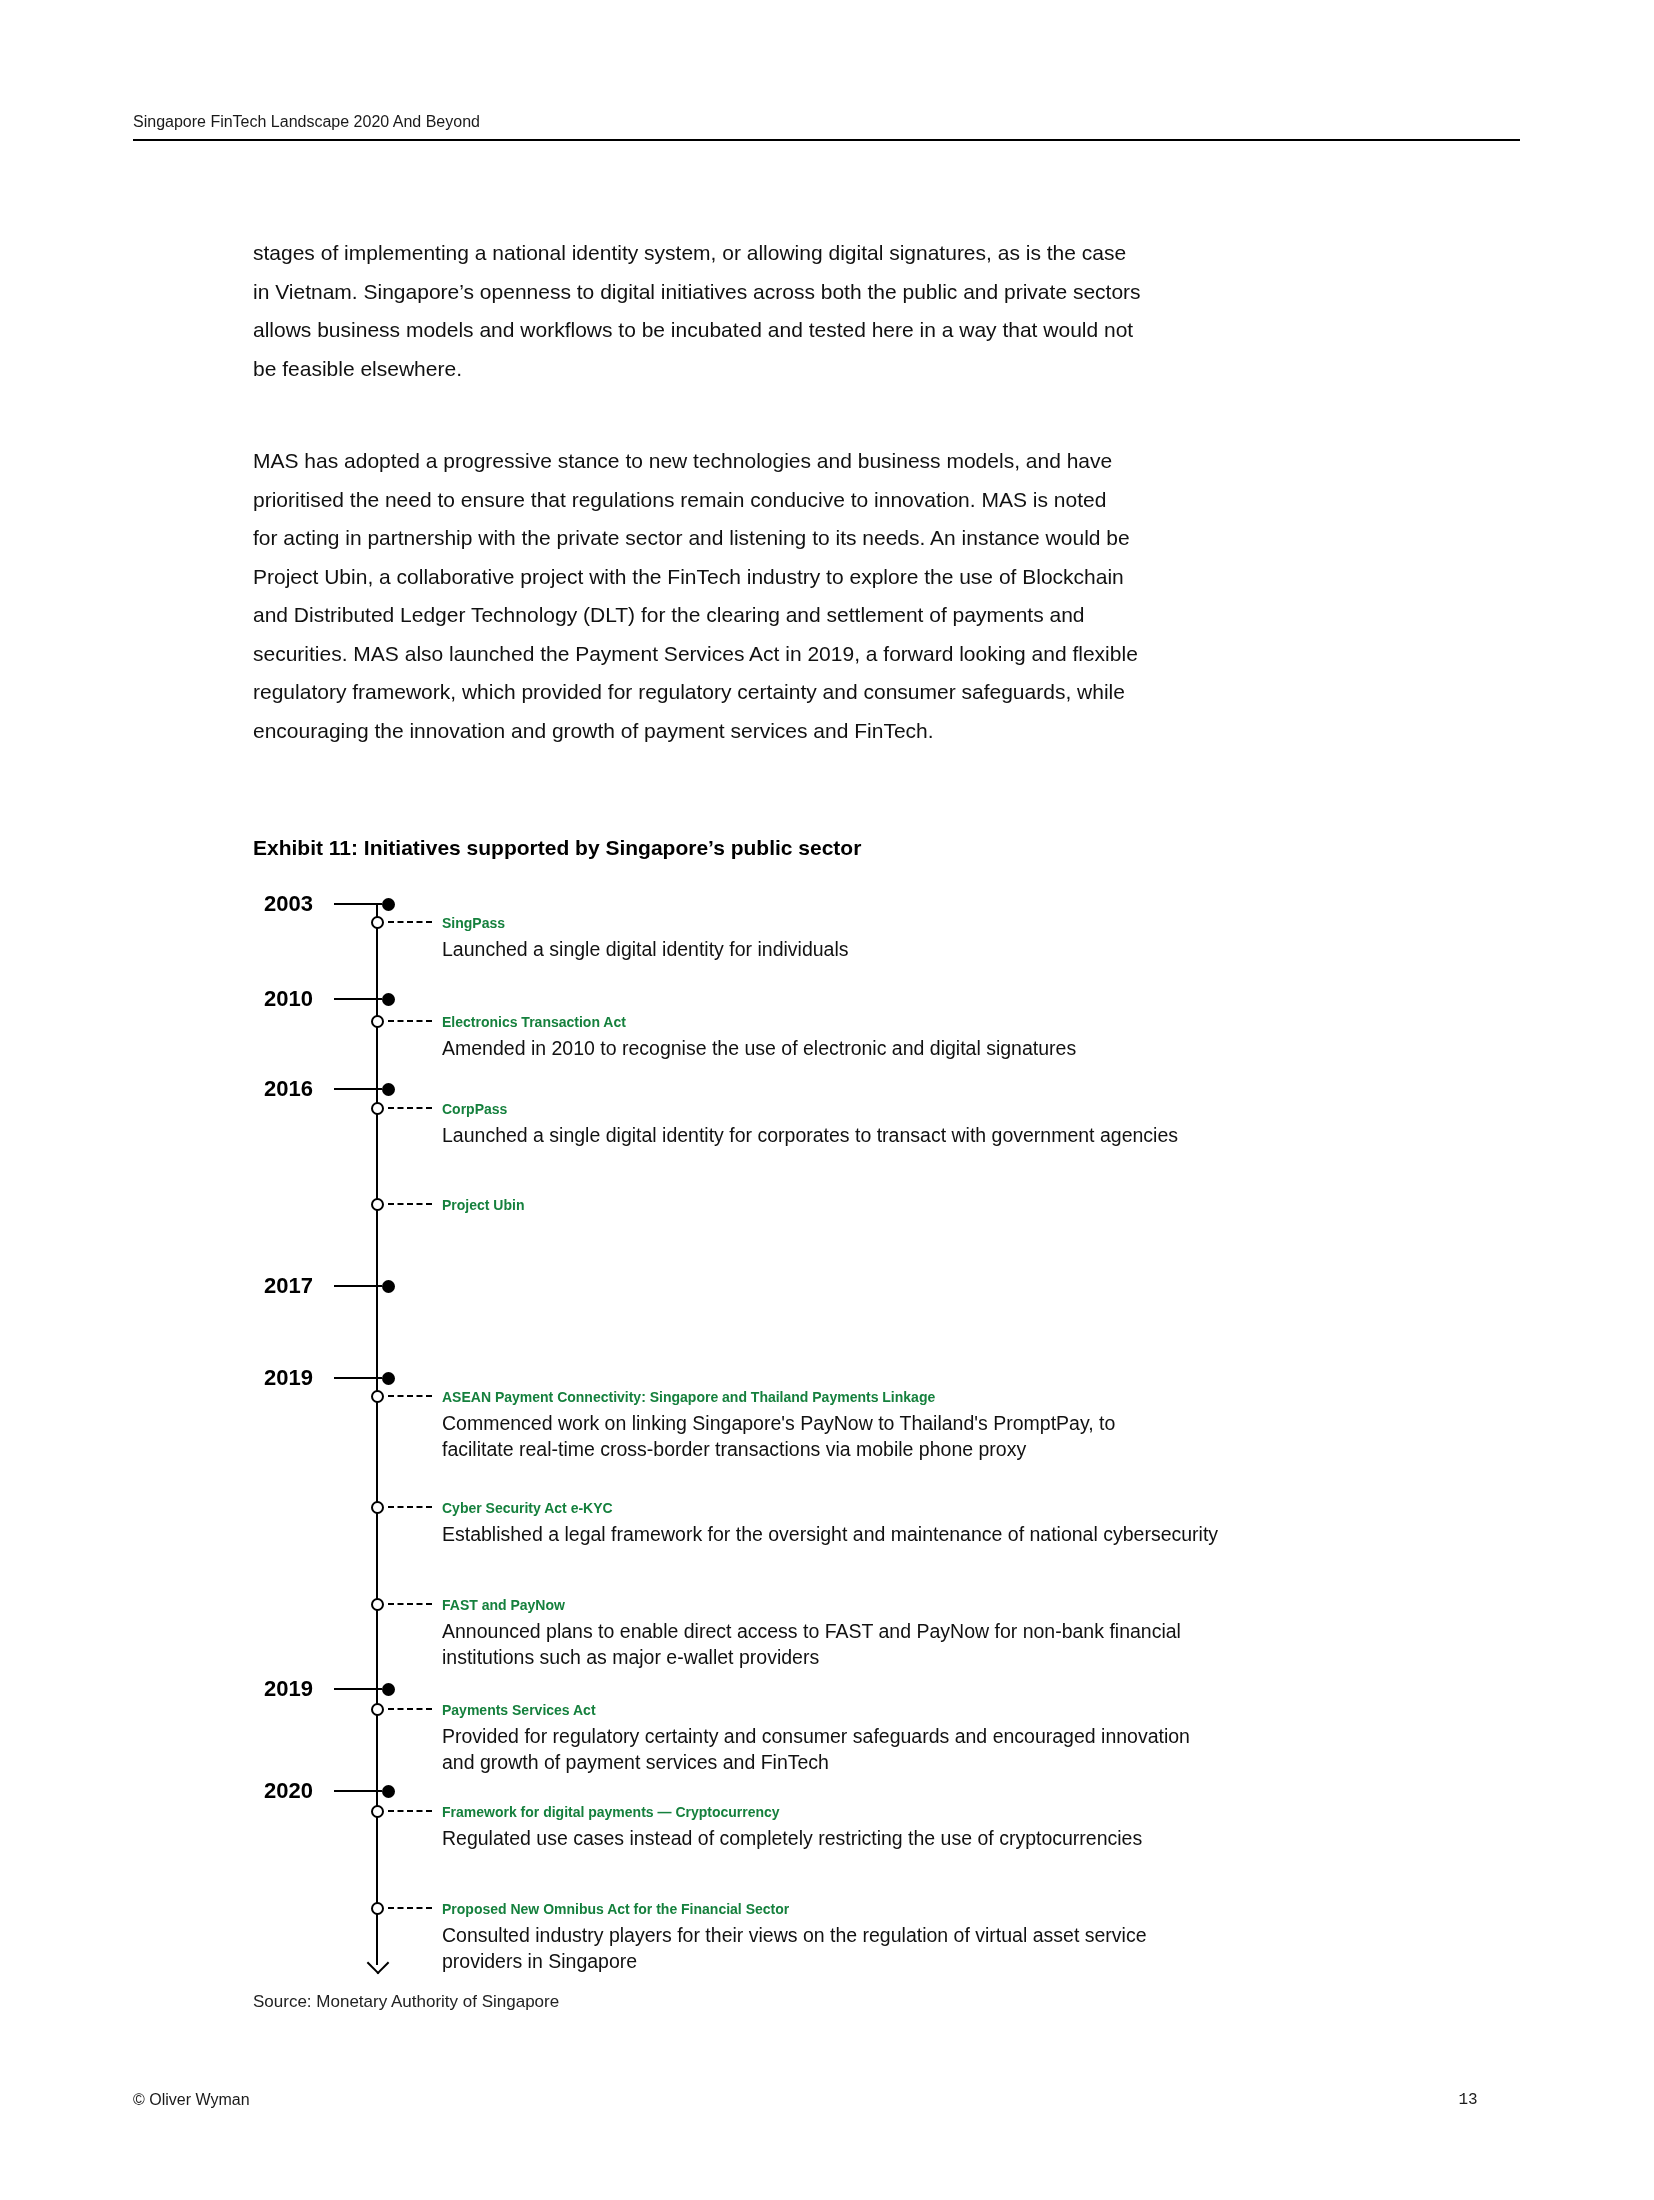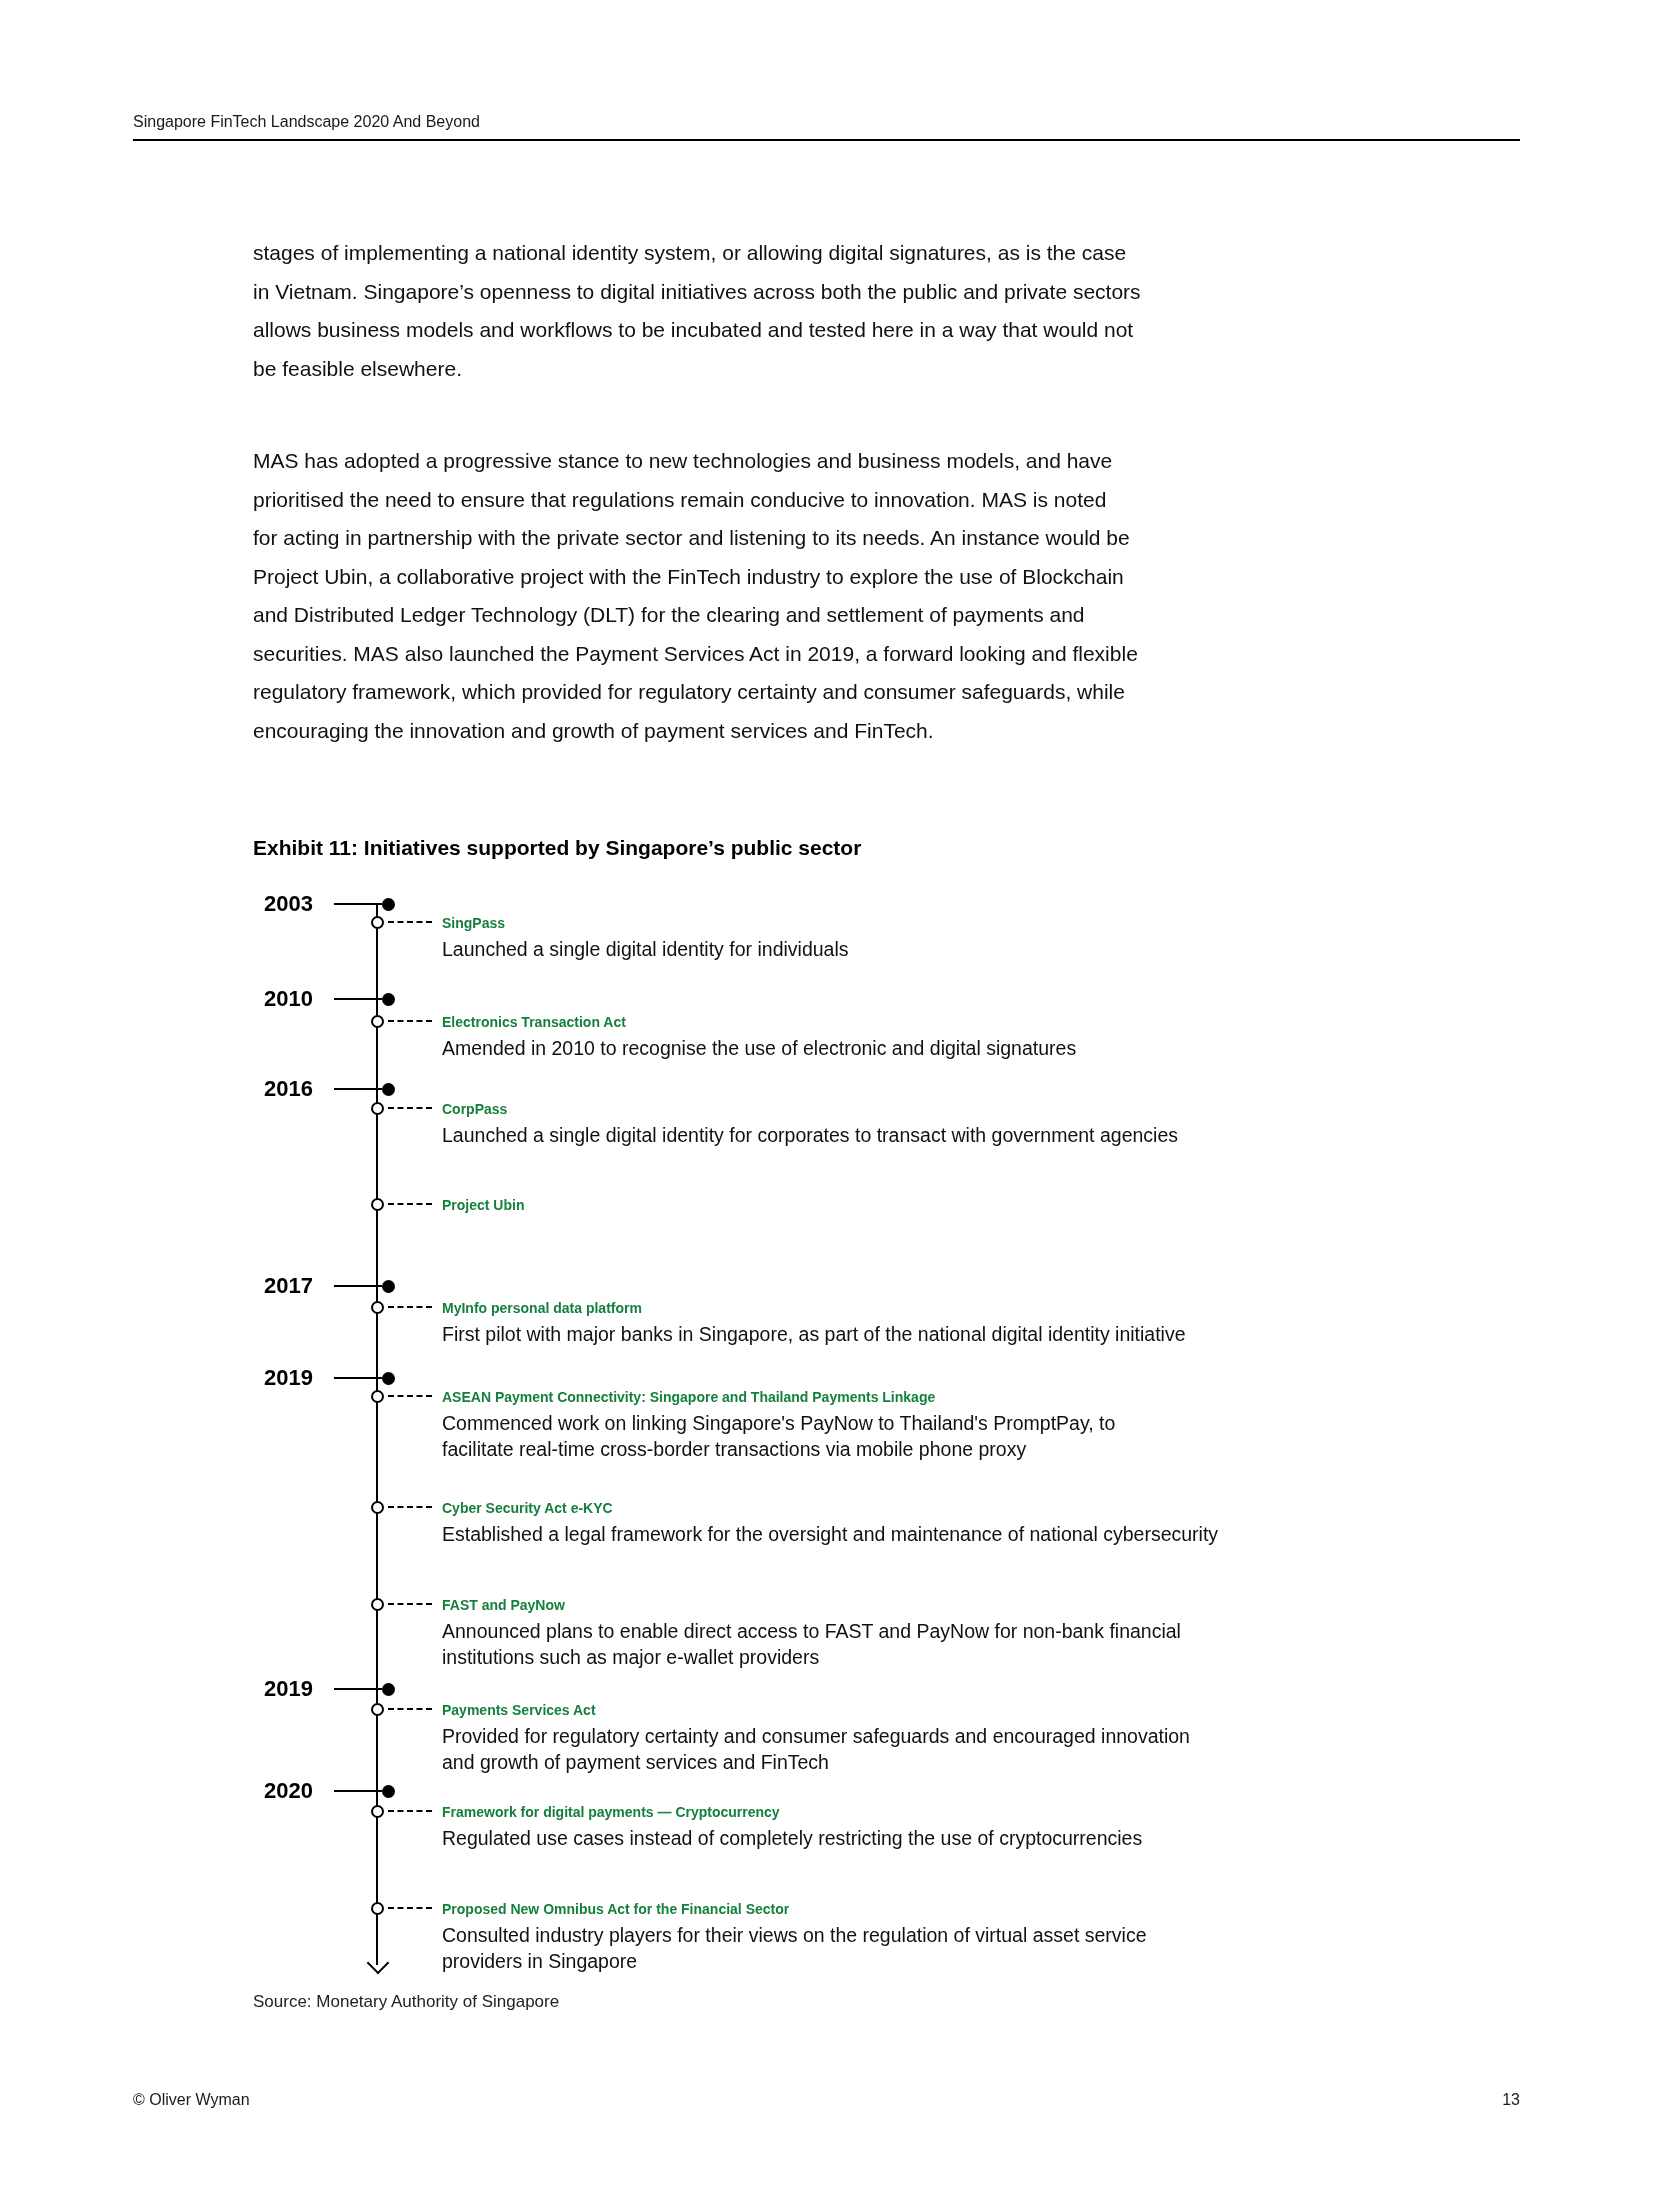--- a/index.html
+++ b/index.html
@@ -76,22 +76,22 @@
   }
   .source-note {
     position:absolute; left:253px; top:1991px;
     font-size:17px; line-height:22px; color:#222;
   }
   .footer-left {
     position:absolute; left:133px; top:2090px;
     font-size:16px; line-height:20px; color:#1a1a1a;
   }
   .footer-page {
-    position:absolute; left:1320px; top:2090px; width:200px;
-    text-align:right; font-size:16px; line-height:20px; color:#1a1a1a;
+    position:absolute; left:1368px; top:2090px; width:200px;
+    text-align:center; font-size:16px; line-height:20px; color:#1a1a1a;font-family:Liberation Mono, monospace;
   }
 </style>
 </head>
 <body>
 
 <div class="page">
 
   <div class="running-header">Singapore FinTech Landscape 2020 And Beyond</div>
   <div class="header-rule"></div>
 
@@ -173,28 +173,20 @@
       <div class="ev-desc">Launched a single digital identity for corporates to transact with government agencies</div>
     </div>
   </div>
   <div class="ev" style="top:1192px">
     <span class="ev-circle"></span>
     <span class="ev-dash"></span>
     <div class="ev-body">
       <div class="ev-title">Project Ubin</div>
     </div>
   </div>
-  <div class="ev" style="top:1295px">
-    <span class="ev-circle"></span>
-    <span class="ev-dash"></span>
-    <div class="ev-body">
-      <div class="ev-title">MyInfo personal data platform</div>
-      <div class="ev-desc">First pilot with major banks in Singapore, as part of the national digital identity initiative</div>
-    </div>
-  </div>
   <div class="ev" style="top:1384px">
     <span class="ev-circle"></span>
     <span class="ev-dash"></span>
     <div class="ev-body">
       <div class="ev-title">ASEAN Payment Connectivity: Singapore and Thailand Payments Linkage</div>
       <div class="ev-desc">Commenced work on linking Singapore's PayNow to Thailand's PromptPay, to
 facilitate real-time cross-border transactions via mobile phone proxy</div>
     </div>
   </div>
   <div class="ev" style="top:1592px">

